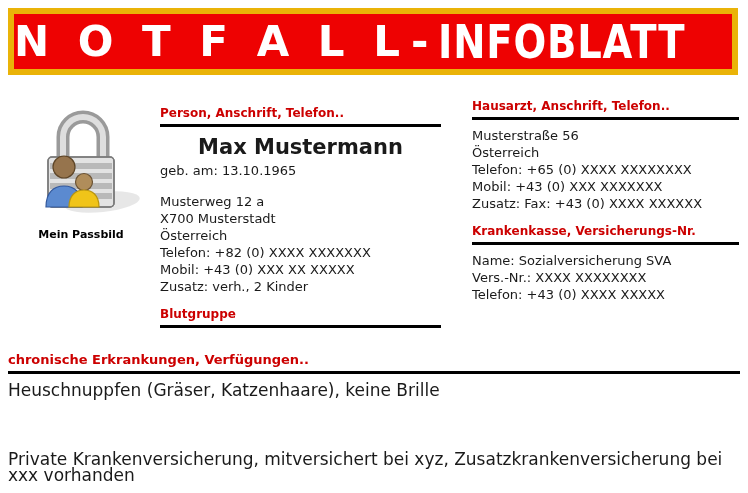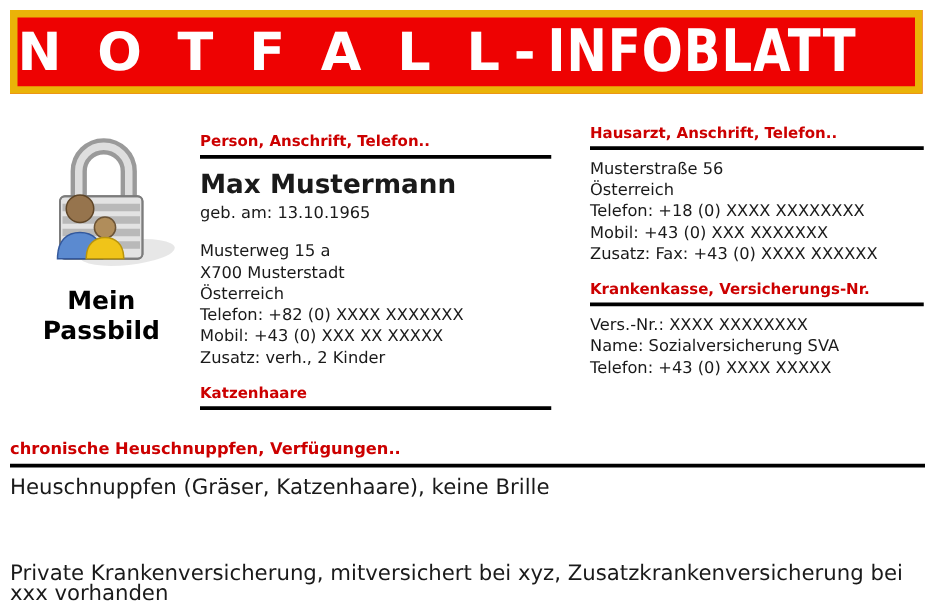--- a/index.html
+++ b/index.html
@@ -17,37 +17,37 @@
     display:flex;align-items:center;justify-content:space-between;
     color:#ffffff;font-weight:bold;white-space:nowrap;
   }
   #banner .t1{font-size:42px;letter-spacing:7px;}
   #banner .dash{font-size:42px;margin:0 10px 0 4px;}
   #banner .t2{font-size:47px;letter-spacing:1px;display:inline-block;transform:scaleX(0.82);transform-origin:left center;}
 
   
   #photo-block{left:14px;top:100px;width:134px;text-align:center;}
   #photo-block svg{display:block;margin:0 auto;}
-  #photo-caption{font-size:20px;font-weight:bold;margin-top:6px;color:#000;}
+  #photo-caption{font-size:11px;font-weight:bold;margin-top:6px;color:#000;}
 
   
   .col{line-height:17px;font-size:13px;}
   #mid-col{left:160px;top:106px;width:281px;}
   #right-col{left:472px;top:99px;width:267px;}
 
   .red-header{
     color:#cc0000;font-weight:bold;font-size:12px;
     border-bottom:3px solid #000;padding-bottom:4px;line-height:14px;
   }
   .wide-header{
     color:#cc0000;font-weight:bold;font-size:13px;
     border-bottom:3px solid #000;padding-bottom:4px;line-height:15px;
   }
 
-  .person-name{font-size:21px;font-weight:bold;margin-top:8px;line-height:24px;}
+  .person-name{font-size:21px;font-weight:bold;margin-top:8px;line-height:24px;text-align:center;}
   .birth-line{margin-top:3px;}
   .addr-block{margin-top:14px;}
   .sub-header{margin-top:12px;}
   .blood-value{font-size:19px;font-weight:bold;margin-top:10px;line-height:22px;}
   .lines-block{margin-top:7px;}
 
   
   #chronic-section{left:8px;top:352px;width:732px;}
   #notes-section{left:8px;top:443px;width:732px;}
   .section-content{font-size:17px;margin-top:8px;line-height:16px;}
@@ -83,47 +83,47 @@
     <path d="M49 107 c0-12 7-17 15-17 c8 0 15 5 15 17 z" fill="#f0c419" stroke="#b8940e" stroke-width="1.2"></path>
   </svg>
   <div id="photo-caption">Mein Passbild</div>
 </div>
 
 <div id="mid-col" class="abs col">
   <div class="red-header">Person, Anschrift, Telefon..</div>
   <div class="person-name">Max Mustermann</div>
   <div class="birth-line">geb. am: 13.10.1965</div>
   <div class="addr-block">
-    <div>Musterweg 15 a</div>
+    <div>Musterweg 12 a</div>
     <div>X700 Musterstadt</div>
     <div>Österreich</div>
     <div>Telefon: +82 (0) XXXX XXXXXXX</div>
     <div>Mobil: +43 (0) XXX XX XXXXX</div>
     <div>Zusatz: verh., 2 Kinder</div>
   </div>
-  <div class="red-header sub-header">Katzenhaare</div>
+  <div class="red-header sub-header">Blutgruppe</div>
 </div>
 
 <div id="right-col" class="abs col">
   <div class="red-header">Hausarzt, Anschrift, Telefon..</div>
   <div class="lines-block">
     <div>Musterstraße 56</div>
     <div>Österreich</div>
-    <div>Telefon: +18 (0) XXXX XXXXXXXX</div>
+    <div>Telefon: +65 (0) XXXX XXXXXXXX</div>
     <div>Mobil: +43 (0) XXX XXXXXXX</div>
     <div>Zusatz: Fax: +43 (0) XXXX XXXXXX</div>
   </div>
   <div class="red-header sub-header">Krankenkasse, Versicherungs-Nr.</div>
   <div class="lines-block">
+    <div>Name: Sozialversicherung SVA</div>
     <div>Vers.-Nr.: XXXX XXXXXXXX</div>
-    <div>Name: Sozialversicherung SVA</div>
     <div>Telefon: +43 (0) XXXX XXXXX</div>
   </div>
 </div>
 
 <div id="chronic-section" class="abs">
-  <div class="wide-header">chronische Heuschnuppfen, Verfügungen..</div>
+  <div class="wide-header">chronische Erkrankungen, Verfügungen..</div>
   <div class="section-content">Heuschnuppfen (Gräser, Katzenhaare), keine Brille</div>
 </div>
 
 <div id="notes-section" class="abs">
   <div class="section-content">Private Krankenversicherung, mitversichert bei xyz, Zusatzkrankenversicherung bei xxx vorhanden</div>
 </div>
 
 </body></html>

